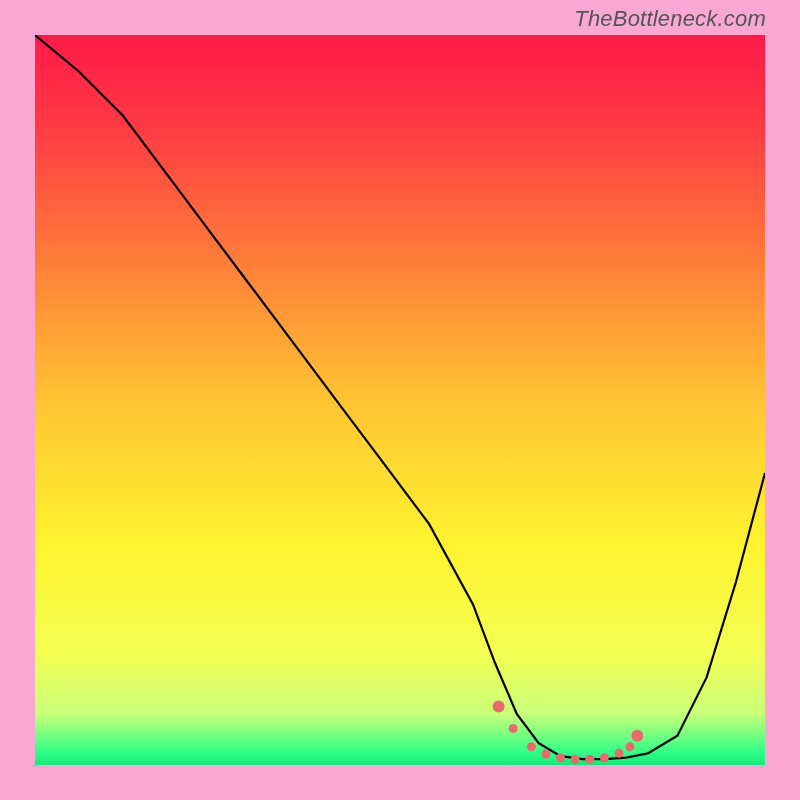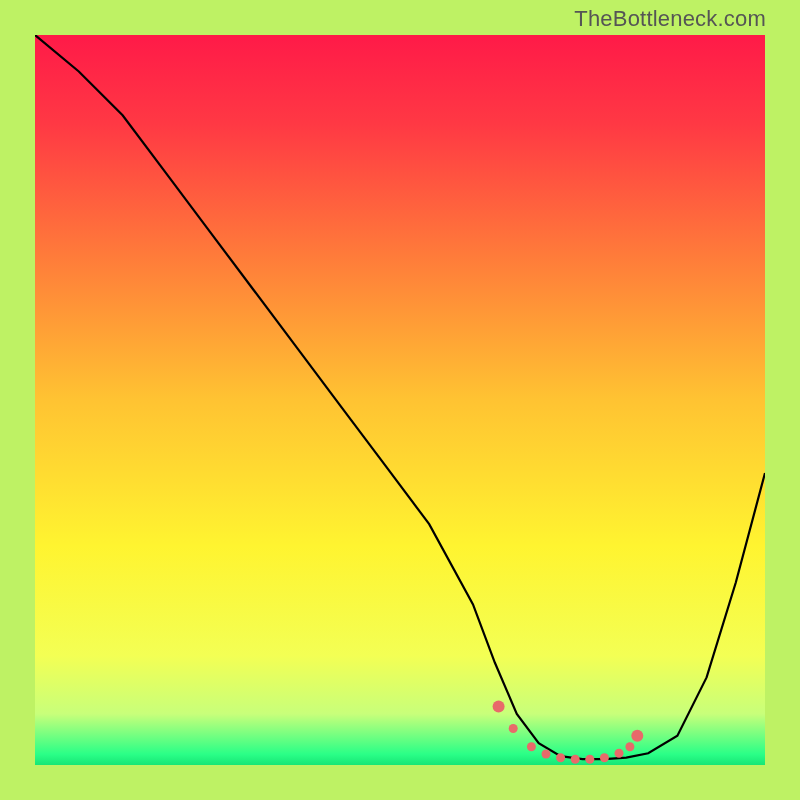--- a/index.html
+++ b/index.html
@@ -9,21 +9,22 @@
     height: 800px;
     background: #000;
     overflow: hidden;
   }
   .frame {
     position: absolute;
     left: 0;
     top: 0;
     width: 800px;
     height: 800px;
-    background: #bef264;
+    background: #f9a8d4;
+    font-style: italic;
   }
   .plot-area {
     position: absolute;
     left: 35px;
     top: 35px;
     width: 730px;
     height: 730px;
     overflow: hidden;
   }
   .gradient {

